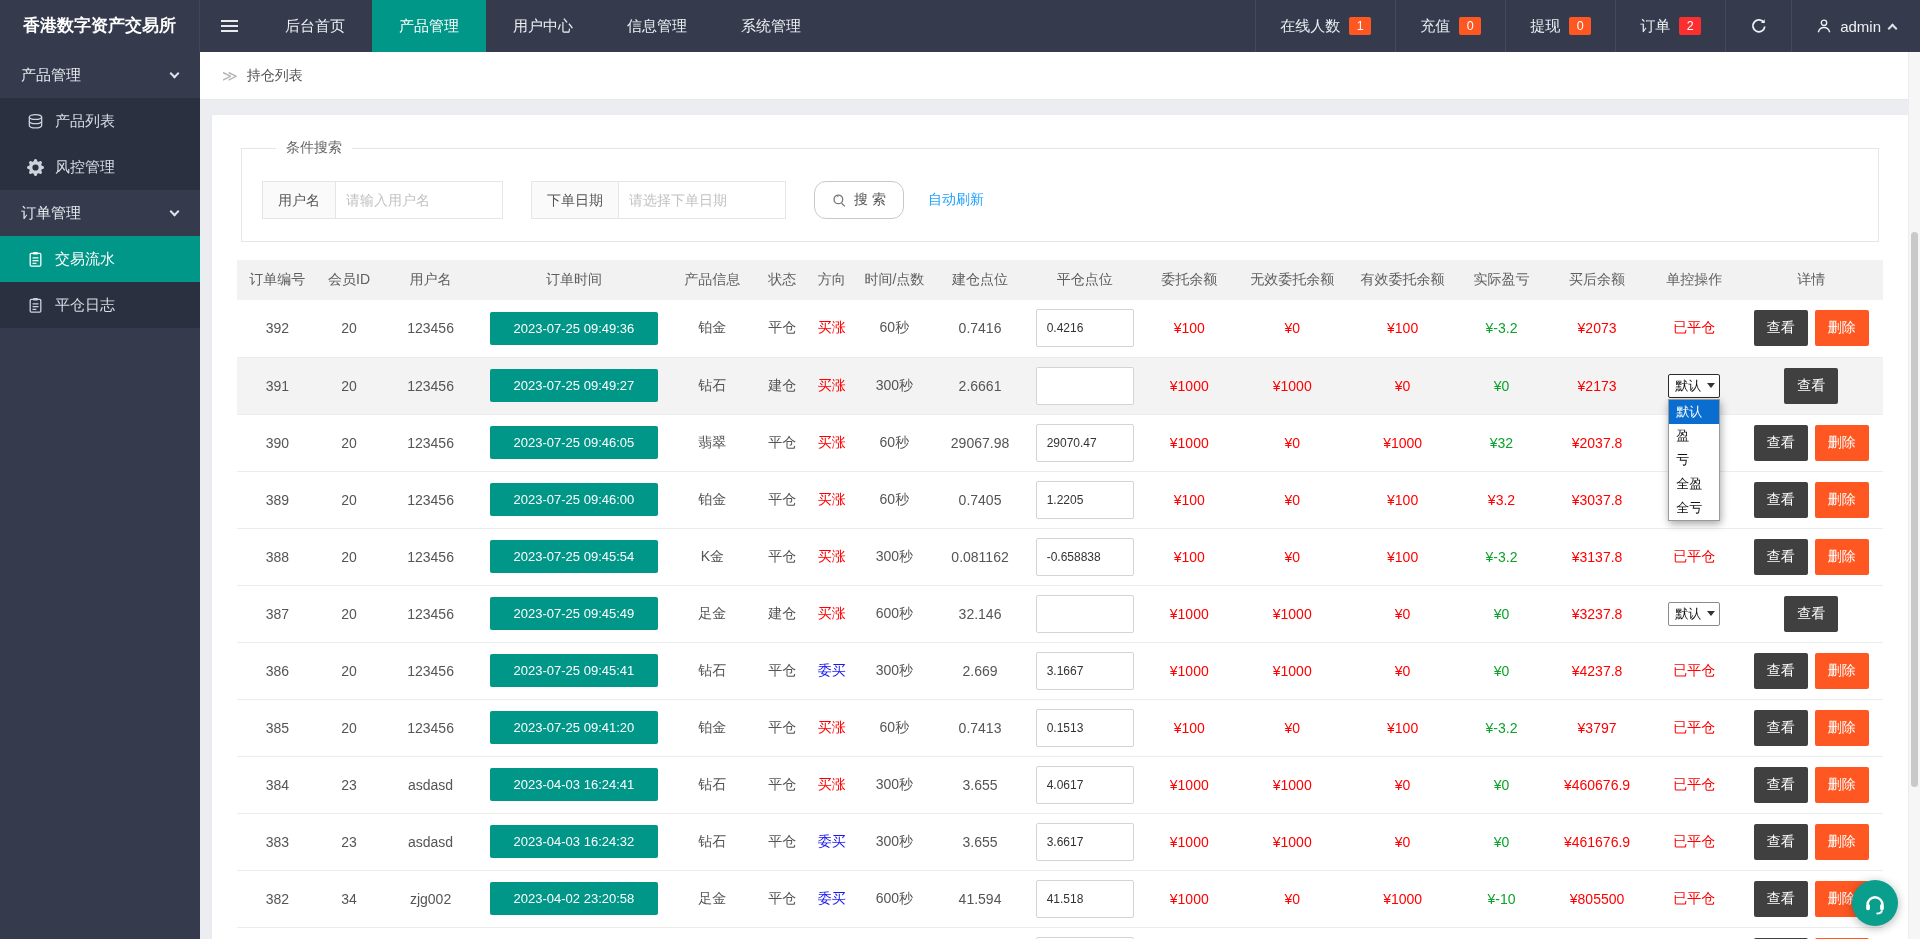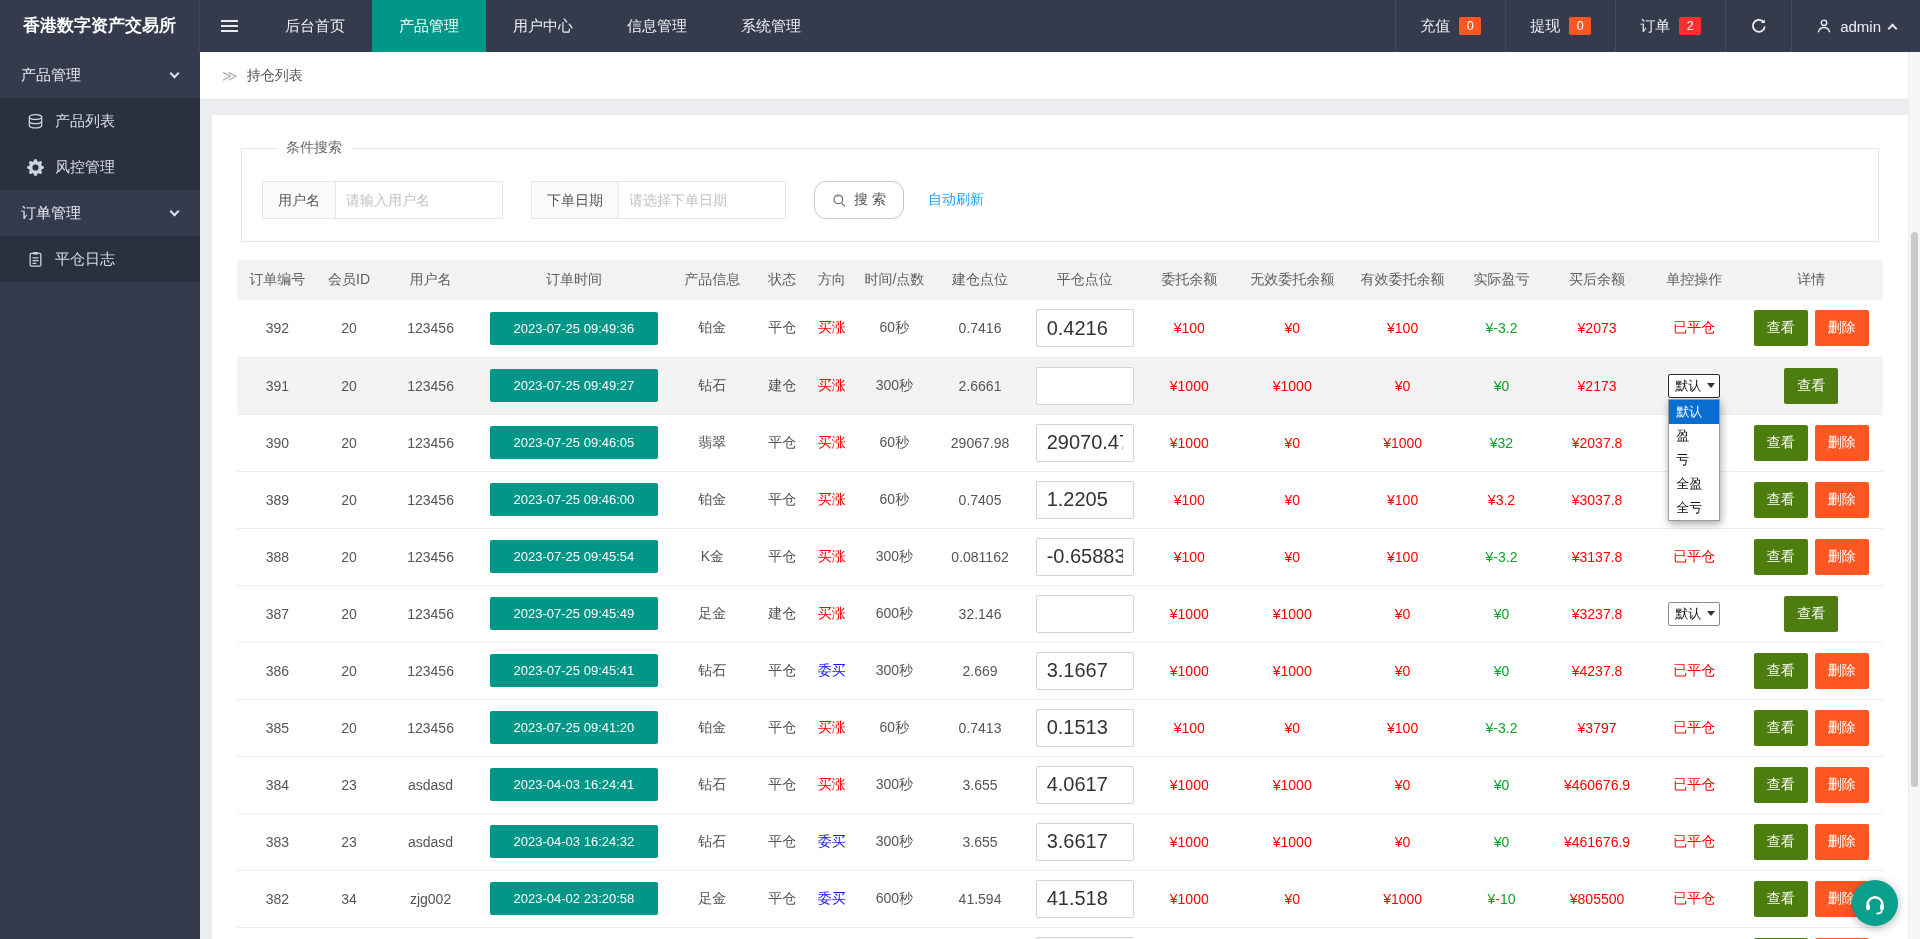--- a/index.html
+++ b/index.html
@@ -50,23 +50,23 @@
   .search-btn { height:38px; display:inline-flex; align-items:center; gap:7px; padding:0 17px; background:#fff; border:1px solid #c9c9c9; border-radius:12px; font-size:14px; color:#555; cursor:pointer; }
   .search-btn svg { width:15px; height:15px; }
   .auto-refresh { color:#1e9fff; font-size:14px; margin-left:24px; cursor:pointer; }
 
   
   table { width:100%; border-collapse:collapse; table-layout:fixed; }
   thead th { background:#f2f2f2; height:40px; font-weight:normal; color:#5e5e5e; font-size:14px; text-align:center; }
   tbody td { height:57px; text-align:center; border-bottom:1px solid #ededed; font-size:14px; color:#555; overflow:visible; }
   tr.hl { background:#f3f3f3; }
   .time-btn { display:inline-block; background:#009688; color:#fff; font-size:13px; padding:9px 24px; border-radius:2px; cursor:pointer; white-space:nowrap; }
-  .close-input { width:98px; height:38px; border:1px solid #d4d4d4; border-radius:2px; padding:0 10px; font-size:20px; color:#333; outline:none; background:#fff; }
+  .close-input { width:98px; height:38px; border:1px solid #d4d4d4; border-radius:2px; padding:0 10px; font-size:12px; color:#333; outline:none; background:#fff; }
   .btn { display:inline-block; padding:9px 13px; border-radius:2px; color:#fff; font-size:14px; cursor:pointer; border:none; font-family:inherit; }
-  .btn-view { background:#4d7c0f;font-family:Liberation Serif, serif; }
+  .btn-view { background:#404040;font-family:Liberation Serif, serif; }
   .btn-del { background:#ff5722; margin-left:7px; }
   .c-red { color:#ff0000; }
   .c-green { color:#0ba32b; }
   .c-blue { color:#1a18f0; }
 
   
   .sel-wrap { position:relative; display:inline-block; }
   .sel { display:inline-flex; align-items:center; gap:6px; border:1px solid #8a8a8a; background:#fff; padding:2px 4px 2px 6px; font-size:13px; color:#111; border-radius:2px; cursor:pointer; }
   .sel.open { border-color:#2b2b2b; }
   .caret { width:0; height:0; border-left:4px solid transparent; border-right:4px solid transparent; border-top:5px solid #333; }
@@ -94,20 +94,24 @@
     </div>
   <div class="nav-menu">
       <div class="nav-item">后台首页</div>
       <div class="nav-item active">产品管理</div>
       <div class="nav-item">用户中心</div>
       <div class="nav-item">信息管理</div>
       <div class="nav-item">系统管理</div>
     </div>
   <div class="nav-right">
     <div style="display:flex;align-items:stretch;">
+        <div class="nav-stat">
+          <span class="stat-label">在线人数</span>
+          <span class="badge" style="background: rgb(255, 87, 34);">1</span>
+        </div>
         <div class="nav-stat">
           <span class="stat-label">充值</span>
           <span class="badge" style="background: rgb(255, 87, 34);">0</span>
         </div>
         <div class="nav-stat">
           <span class="stat-label">提现</span>
           <span class="badge" style="background: rgb(255, 87, 34);">0</span>
         </div>
         <div class="nav-stat">
           <span class="stat-label">订单</span>
@@ -155,20 +159,30 @@
         <span class="side-icon">
           <svg viewBox="0 0 16 16">
             <path fill="currentColor" d="M9.405 1.05c-.413-1.4-2.397-1.4-2.81 0l-.1.34a1.464 1.464 0 0 1-2.105.872l-.31-.17c-1.283-.698-2.686.705-1.987 1.987l.169.311c.446.82.023 1.841-.872 2.105l-.34.1c-1.4.413-1.4 2.397 0 2.81l.34.1a1.464 1.464 0 0 1 .872 2.105l-.17.31c-.698 1.283.705 2.686 1.987 1.987l.311-.169a1.464 1.464 0 0 1 2.105.872l.1.34c.413 1.4 2.397 1.4 2.81 0l.1-.34a1.464 1.464 0 0 1 2.105-.872l.31.17c1.283.698 2.686-.705 1.987-1.987l-.169-.311a1.464 1.464 0 0 1 .872-2.105l.34-.1c1.4-.413 1.4-2.397 0-2.81l-.34-.1a1.464 1.464 0 0 1-.872-2.105l.17-.31c.698-1.283-.705-2.686-1.987-1.987l-.311.169a1.464 1.464 0 0 1-2.105-.872zM8 10.93a2.93 2.93 0 1 1 0-5.86 2.93 2.93 0 0 1 0 5.86z"></path>
           </svg>
         </span>
         <span>风控管理</span>
       </div>
       <div class="side-header">
         <span>订单管理</span>
         <i class="chev chev-down"></i>
+      </div>
+      <div class="side-item active">
+        <span class="side-icon">
+          <svg viewBox="0 0 16 16">
+            <rect x="3" y="2.2" width="10" height="12" rx="1" fill="none" stroke="currentColor" stroke-width="1.2"></rect>
+            <rect x="5.8" y="1" width="4.4" height="2.4" rx=".6" fill="currentColor"></rect>
+            <path d="M5.2 6.4h5.6M5.2 9h5.6M5.2 11.6h3.6" stroke="currentColor" stroke-width="1.1"></path>
+          </svg>
+        </span>
+        <span>交易流水</span>
       </div>
       <div class="side-item">
         <span class="side-icon">
           <svg viewBox="0 0 16 16">
             <rect x="3" y="2.2" width="10" height="12" rx="1" fill="none" stroke="currentColor" stroke-width="1.2"></rect>
             <rect x="5.8" y="1" width="4.4" height="2.4" rx=".6" fill="currentColor"></rect>
             <path d="M5.2 6.4h5.6M5.2 9h5.6M5.2 11.6h3.6" stroke="currentColor" stroke-width="1.1"></path>
           </svg>
         </span>
         <span>平仓日志</span>

